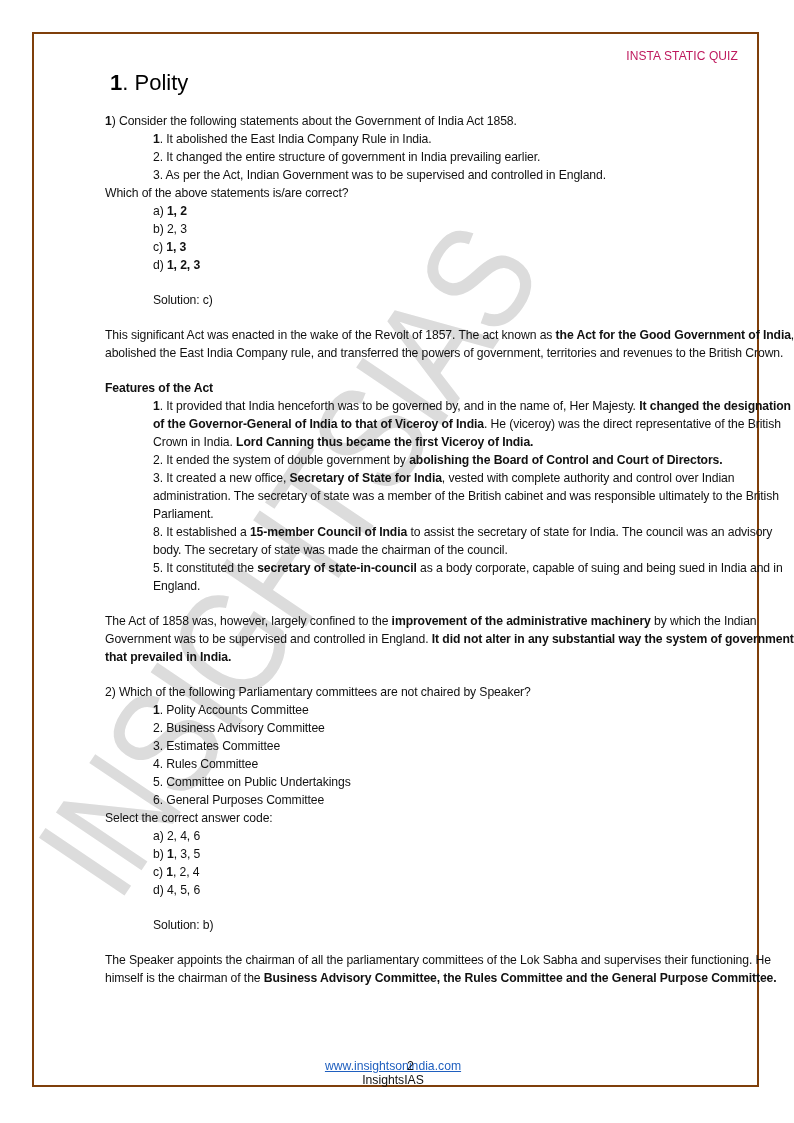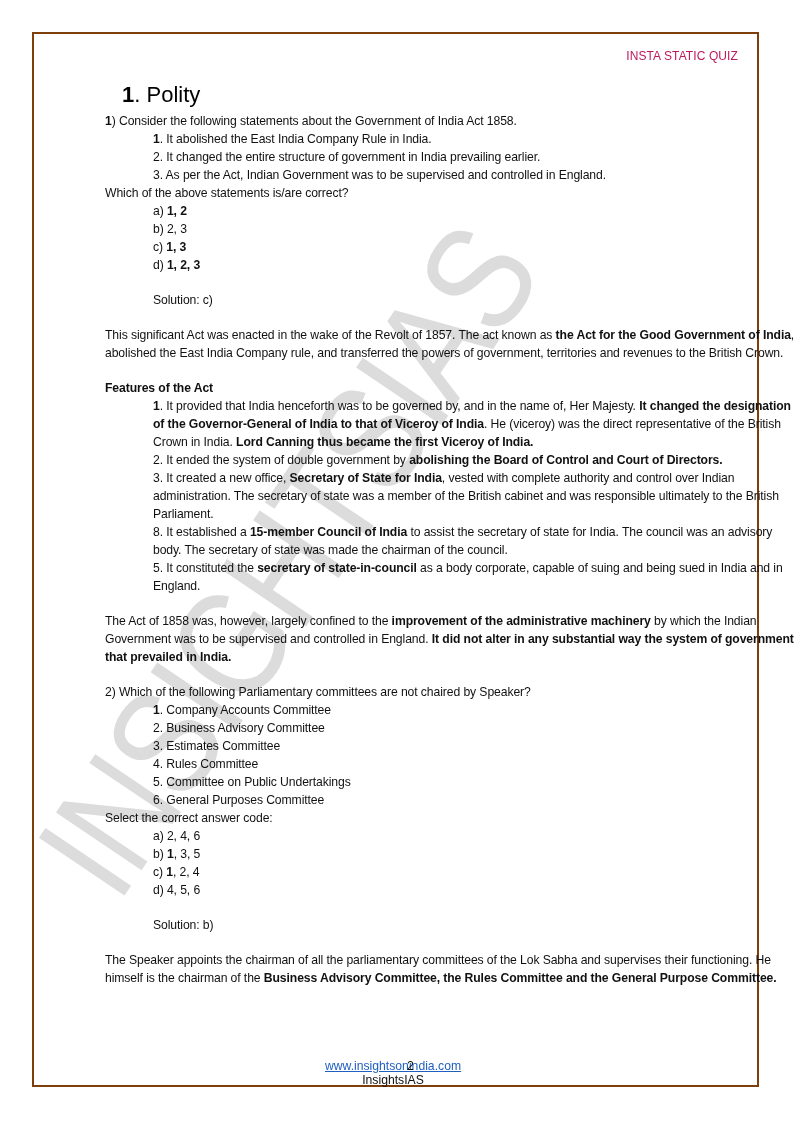--- a/index.html
+++ b/index.html
@@ -16,21 +16,21 @@
     position: absolute; left: 0; top: 0; width: 794px; height: 1123px;
     pointer-events: none; z-index: 0;
   }
   .header-right {
     position: absolute; top: 49px; right: 56px;
     font-size: 12px; letter-spacing: 0.1px; color: #be185d;
   }
   .title {
     position: absolute; top: 66px; left: 106px;
     font-size: 22px; font-weight: normal; color: #000;
-    margin: 16px;
+    margin: 4px;
   }
   .title b { font-weight: bold; }
   .content {
     position: absolute; top: 112px; left: 57px; width: 690px;
     font-size: 12.2px; line-height: 18px; z-index: 1;
     letter-spacing: -0.1px;
     margin-left: 48px;
   }
   .content p { margin: 0; }
   .ind { padding-left: 48px; }
@@ -80,21 +80,21 @@
     <p class="ind"><span>8. It established a </span><b>15-member Council of India</b><span> to assist the secretary of state for India. The council was an advisory body. The secretary of state was made the chairman of the council.</span></p>
     <p class="ind"><span>5. It constituted the </span><b>secretary of state-in-council</b><span> as a body corporate, capable of suing and being sued in India and in England.</span></p>
     <div class="gap"></div>
     <p><span>The Act of 1858 was, however, largely confined to the </span><b>improvement of the administrative machinery</b><span> by which the Indian Government was to be supervised and controlled in England. </span><b>It did not alter in any substantial way the system of government that prevailed in India.</b></p>
   </div>
 
   <div class="gap"></div>
 
   <div>
     <p>2) Which of the following Parliamentary committees are not chaired by Speaker?</p>
-    <p class="ind"><b>1</b><span>. Company Accounts Committee</span></p>
+    <p class="ind"><b>1</b><span>. Polity Accounts Committee</span></p>
     <p class="ind">2. Business Advisory Committee</p>
     <p class="ind">3. Estimates Committee</p>
     <p class="ind">4. Rules Committee</p>
     <p class="ind">5. Committee on Public Undertakings</p>
     <p class="ind">6. General Purposes Committee</p>
     <p>Select the correct answer code:</p>
     <p class="ind"><span>a) </span><b></b><span>2, 4, 6</span></p>
     <p class="ind"><span>b) </span><b>1</b><span>, 3, 5</span></p>
     <p class="ind"><span>c) </span><b>1</b><span>, 2, 4</span></p>
     <p class="ind"><span>d) </span><b></b><span>4, 5, 6</span></p>

